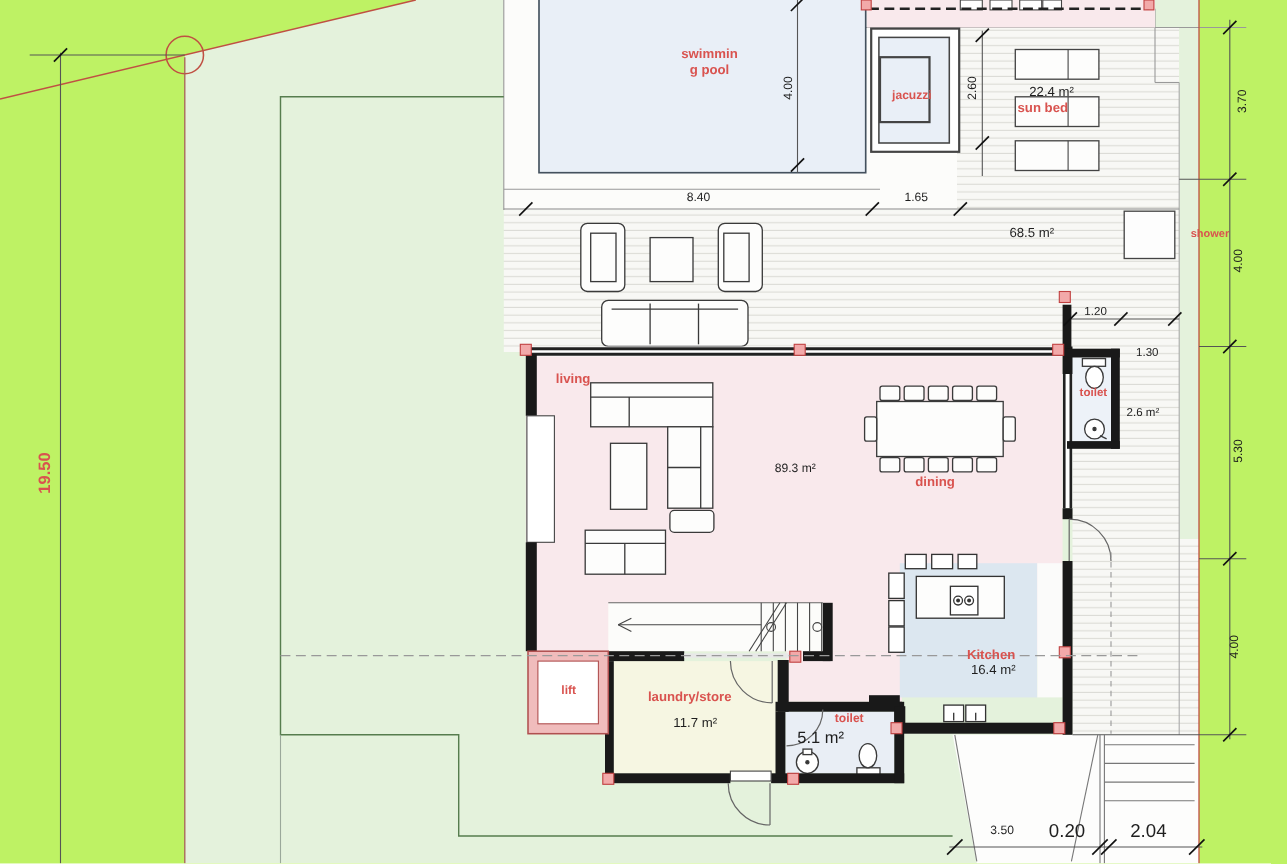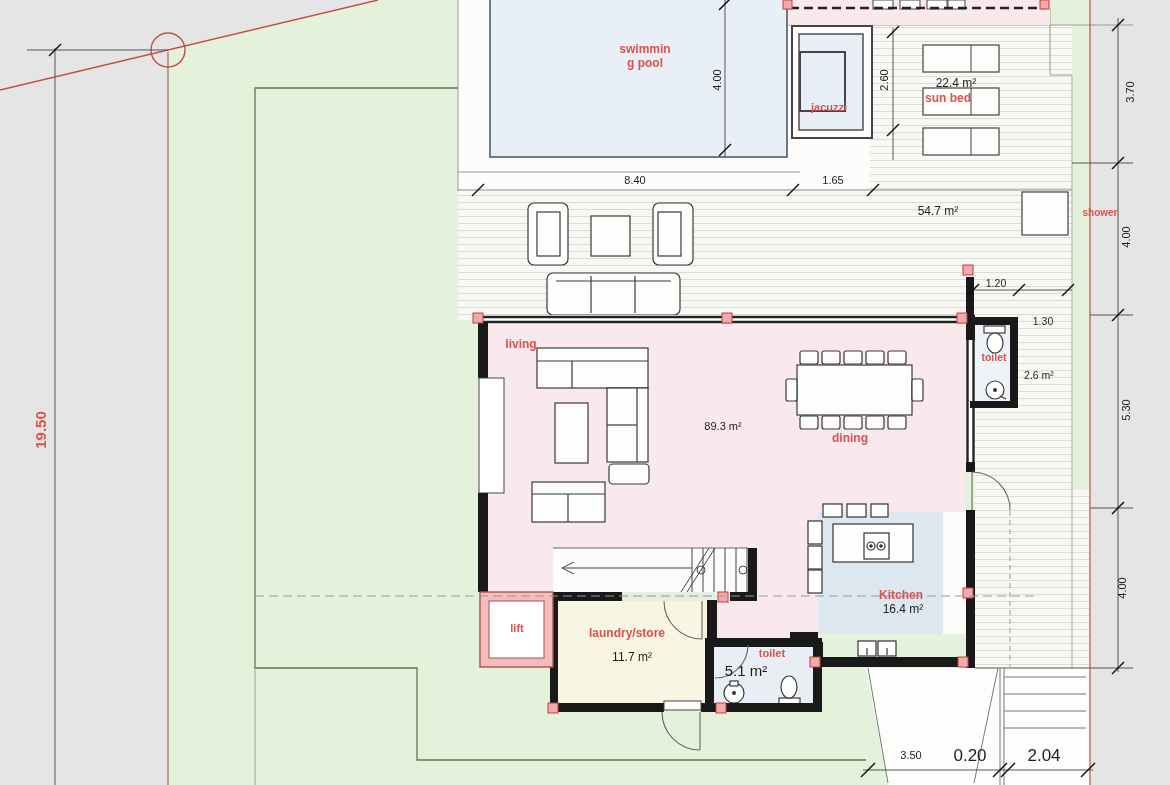--- a/index.html
+++ b/index.html
@@ -1,16 +1,16 @@
 <!DOCTYPE html>
 <html><head>
 <meta charset="utf-8">
 <style>
   html,body{margin:0;padding:0;background:#fff;}
-  #plan{position:relative;width:1170px;height:785px;background:#e5e5e5;overflow:hidden;
+  #plan{position:relative;width:1170px;height:785px;background:#bef264;overflow:hidden;
         font-family:"Liberation Sans",sans-serif;}
   #linework{position:absolute;left:0;top:0;z-index:1;}
   .lbl{position:absolute;z-index:10;display:flex;align-items:center;justify-content:center;
        text-align:center;white-space:nowrap;line-height:1;}
   .red{color:#d9534f;font-weight:bold;}
   .dim{color:#1e1e1e;}
   .rot{transform:rotate(-90deg);}
 </style>
 </head>
 <body>
@@ -342,29 +342,29 @@
     <line x1="861" y1="777" x2="875" y2="763"></line>
         <line x1="993" y1="777" x2="1007" y2="763"></line>
     <line x1="1001" y1="777" x2="1015" y2="763"></line>
         <line x1="1081" y1="777" x2="1095" y2="763"></line>
   </g>
 </svg>
 
 <div class="lbl red" style="left:605px;top:42px;width:80px;height:14px;font-size:12px;">swimmin</div>
 <div class="lbl red" style="left:605px;top:56px;width:80px;height:14px;font-size:12px;">g pool</div>
 <div class="lbl dim rot" style="left:697px;top:73px;width:40px;height:14px;font-size:11px;">4.00</div>
-<div class="lbl red" style="left:794px;top:80px;width:70px;height:14px;font-size:11px;margin-top:20px;">jacuzzi</div>
+<div class="lbl red" style="left:794px;top:80px;width:70px;height:14px;font-size:11px;">jacuzzi</div>
 <div class="lbl dim rot" style="left:864px;top:73px;width:40px;height:14px;font-size:11px;">2.60</div>
 <div class="lbl red" style="left:913px;top:54px;width:70px;height:14px;font-size:12px;margin-top:37px;">sun bed</div>
 <div class="lbl dim" style="left:921px;top:76px;width:70px;height:14px;font-size:12px;">22.4 m²</div>
 <div class="lbl dim rot" style="left:1110px;top:85px;width:40px;height:14px;font-size:11px;">3.70</div>
 
 <div class="lbl dim" style="left:610px;top:174px;width:50px;height:13px;font-size:11px;">8.40</div>
 <div class="lbl dim" style="left:813px;top:174px;width:40px;height:13px;font-size:11px;">1.65</div>
-<div class="lbl dim" style="left:898px;top:204px;width:80px;height:14px;font-size:12px;">54.7 m²</div>
+<div class="lbl dim" style="left:898px;top:204px;width:80px;height:14px;font-size:12px;">68.5 m²</div>
 <div class="lbl red" style="left:1070px;top:207px;width:60px;height:12px;font-size:10px;">shower</div>
 <div class="lbl dim rot" style="left:1106px;top:230px;width:40px;height:14px;font-size:11px;">4.00</div>
 
 <div class="lbl dim" style="left:976px;top:277px;width:40px;height:12px;font-size:10.5px;">1.20</div>
 <div class="lbl dim" style="left:1023px;top:277px;width:40px;height:12px;font-size:10.5px;margin-top:38px;">1.30</div>
 
 <div class="lbl red" style="left:491px;top:337px;width:60px;height:14px;font-size:12px;">living</div>
 <div class="lbl dim" style="left:693px;top:420px;width:60px;height:13px;font-size:11px;">89.3 m²</div>
 <div class="lbl red" style="left:820px;top:431px;width:60px;height:14px;font-size:12px;">dining</div>
 <div class="lbl red" style="left:969px;top:351px;width:50px;height:12px;font-size:10.5px;">toilet</div>

